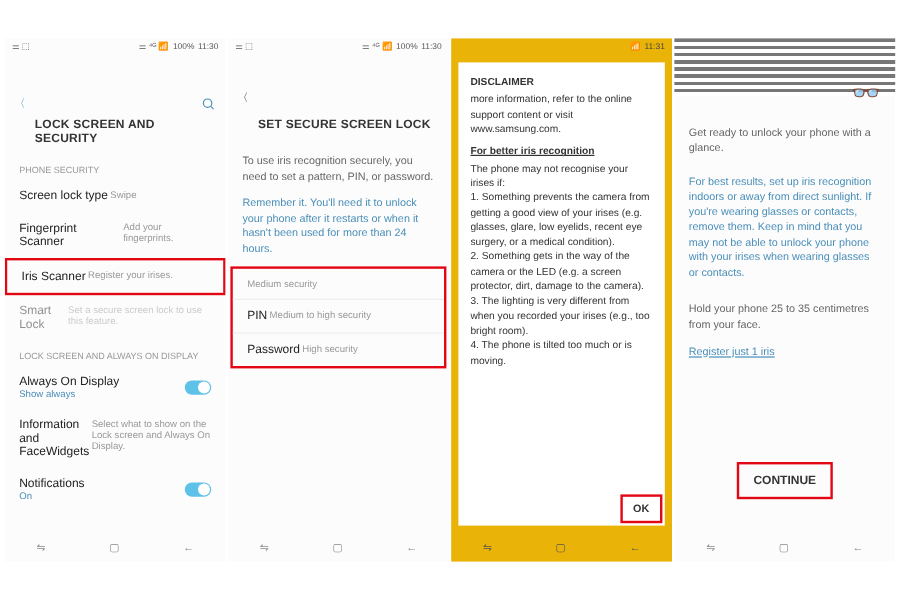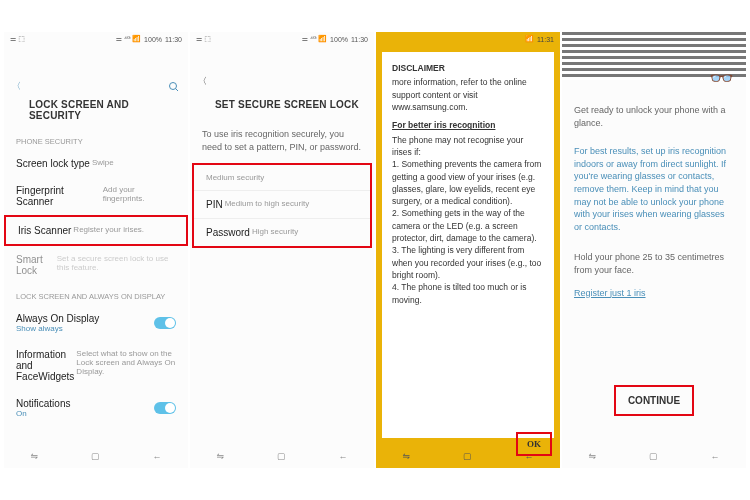--- a/index.html
+++ b/index.html
@@ -21,21 +21,21 @@
   .divider { height: 1px; background: #eee; margin: 0 0; }
   .highlight { border: 2.5px solid #e30613; }
   .nav-bar { height: 24px; display: flex; justify-content: space-around; align-items: center; color: #888; }
   .body-text { padding: 10px 12px; font-size: 9px; color: #666; line-height: 1.4; }
   .hint-text { padding: 0 12px 8px; font-size: 9px; color: #4a8fb8; line-height: 1.4; }
   .link-text { color: #4a8fb8; }
   .gray-screen { background: #eab308; }
   .disclaimer-box { background: #fff; margin: 6px; padding: 10px; font-size: 8.5px; line-height: 1.45; flex: 1; }
   .disclaimer-box .heading { font-weight: 700; margin-bottom: 2px; }
   .disclaimer-box .sub { font-weight: 700; text-decoration: underline; margin-top: 6px; margin-bottom: 2px; }
-  .ok-wrap { position: absolute; bottom: 12px; right: 8px; font-family: Liberation Serif, serif; }
+  .ok-wrap { position: absolute; bottom: 32px; right: 8px; }
   .ok-btn { font-size: 9px; padding: 5px 9px; font-weight: 600; }
   .glasses-strip { height: 48px; position: relative; background: repeating-linear-gradient(#777,#777 3px,#fff 3px,#fff 6px); }
   .glasses { position: absolute; right: 12px; bottom: -10px; font-size: 20px; color: #3b8fd6; }
   .continue-btn { margin: 28px auto; font-size: 10px; font-weight: 700; padding: 8px 12px; text-align: center; width: fit-content; }
   .search-icon-svg { width: 12px; height: 12px; }
 </style>
 </head>
 <body>
 
 <div class="screens">
@@ -110,20 +110,21 @@
         <span>100%</span>
         <span>11:30</span>
       </span>
     </div>
     <div class="header">
       <span>〈</span>
       <span class="header-title">SET SECURE SCREEN LOCK</span>
     </div>
     <div class="content">
       <div class="body-text">To use iris recognition securely, you need to set a pattern, PIN, or password.</div>
+      <div class="hint-text">Remember it. You'll need it to unlock your phone after it restarts or when it hasn't been used for more than 24 hours.</div>
       <div class="highlight" style="margin:0 2px">
         <div class="row">
           <span class="row-sub">Medium security</span>
         </div>
         <div class="divider"></div>
         <div class="row">
           <span class="row-title">PIN</span>
           <span class="row-sub">Medium to high security</span>
         </div>
         <div class="divider"></div>

